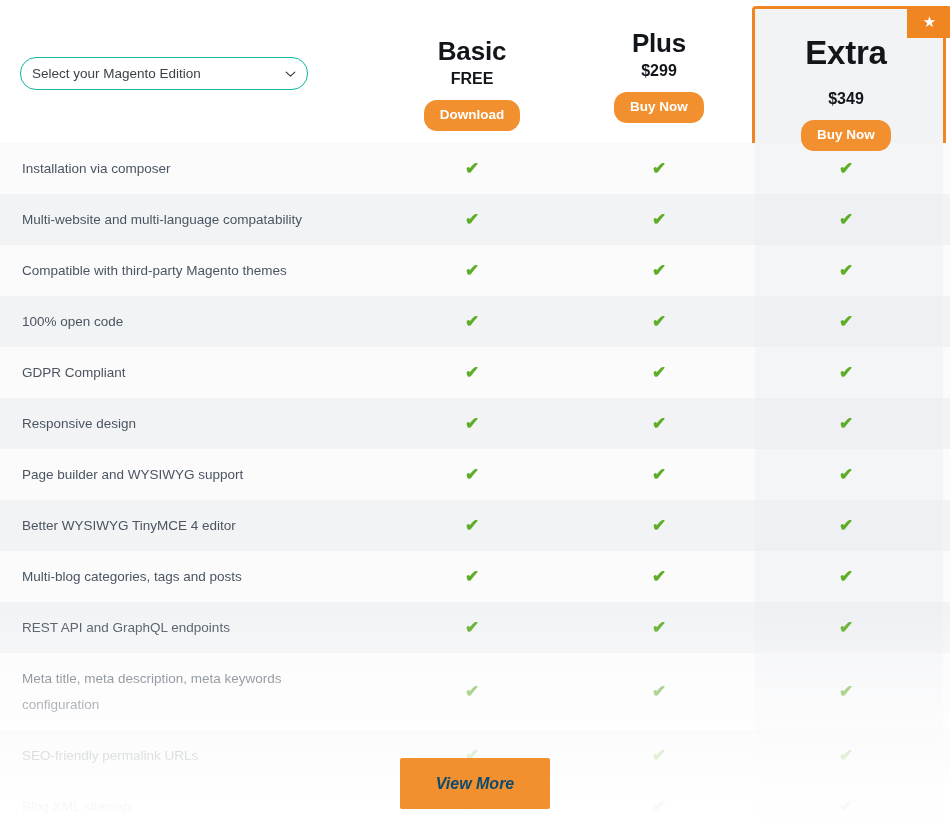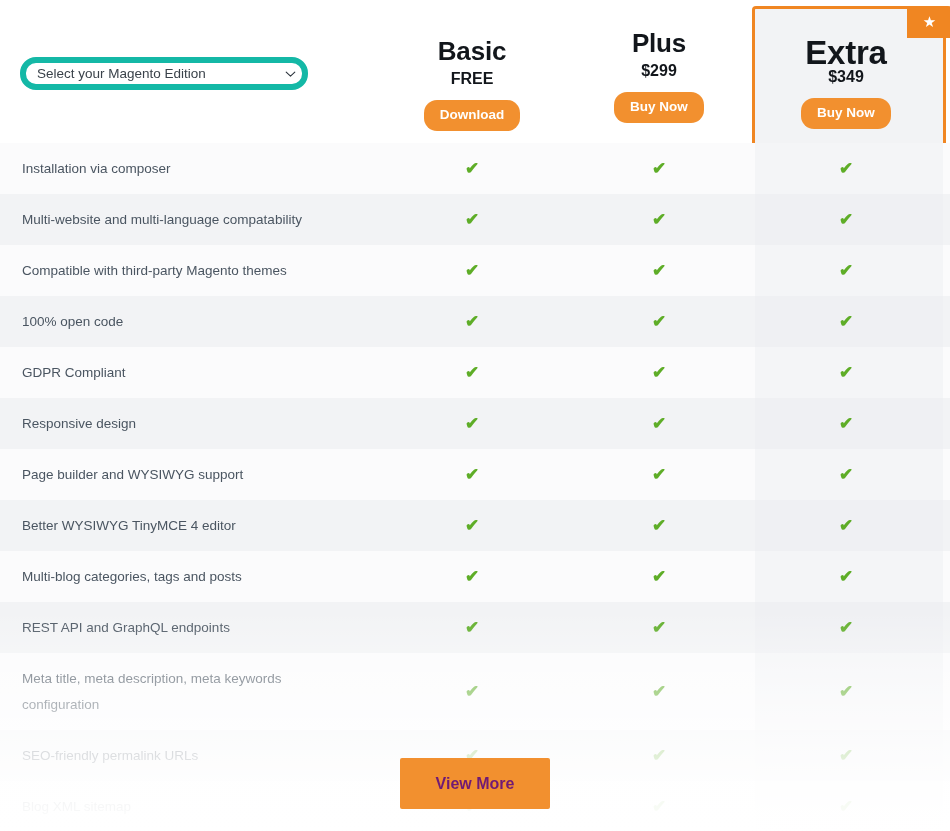--- a/index.html
+++ b/index.html
@@ -70,21 +70,21 @@
   .edition-select-wrap {
     position: absolute;
     left: 20px;
     top: 57px;
     width: 288px;
     height: 33px;
   }
   .edition-select {
     width: 100%;
     height: 100%;
-    border: 6px solid #14b8a6;
+    border: 1px solid #14b8a6;
     border-radius: 16px;
     background: #ffffff;
     font-family: "Liberation Sans", sans-serif;
     font-size: 13.5px;
     color: #3a424a;
     padding: 0 30px 0 11px;
     line-height: 31px;
     display: flex;
     align-items: center;
     cursor: pointer;
@@ -122,21 +122,21 @@
   .plan-col.plan-plus  .plan-name { margin-top: 30px; font-size: 26px; }
   .plan-col.plan-extra .plan-name { margin-top: 36px; font-size: 33px; }
 
   .plan-price {
     font-size: 16px;
     font-weight: bold;
     color: #12161b;
     margin-top: 7px;
     line-height: 1;
   }
-  .plan-col.plan-extra .plan-price { margin-top: 0; }
+  .plan-col.plan-extra .plan-price { margin-top: 22px; }
 
   .plan-cta {
     display: inline-block;
     margin-top: 13px;
     background: #f2902f;
     color: #ffffff;
     font-size: 13.5px;
     font-weight: bold;
     border: none;
     border-radius: 13px;
@@ -220,31 +220,32 @@
   }
 
   
   .view-more-btn {
     position: absolute;
     left: 400px;
     top: 758px;
     width: 150px;
     height: 51px;
     background: #f2902f;
-    color: #701a75;
+    color: #0c4a6e;
     font-family: "Liberation Sans", sans-serif;
     font-size: 16px;
     font-weight: bold;
     border: none;
     border-radius: 2px;
     cursor: pointer;
     z-index: 8;
     line-height: 51px;
     text-align: center;
     padding: 0;
+    font-style: italic;
   }
 
   
   .page-scrollbar {
     position: absolute;
     right: 0;
     top: 0;
     width: 4px;
     height: 831px;
     background: transparent;

